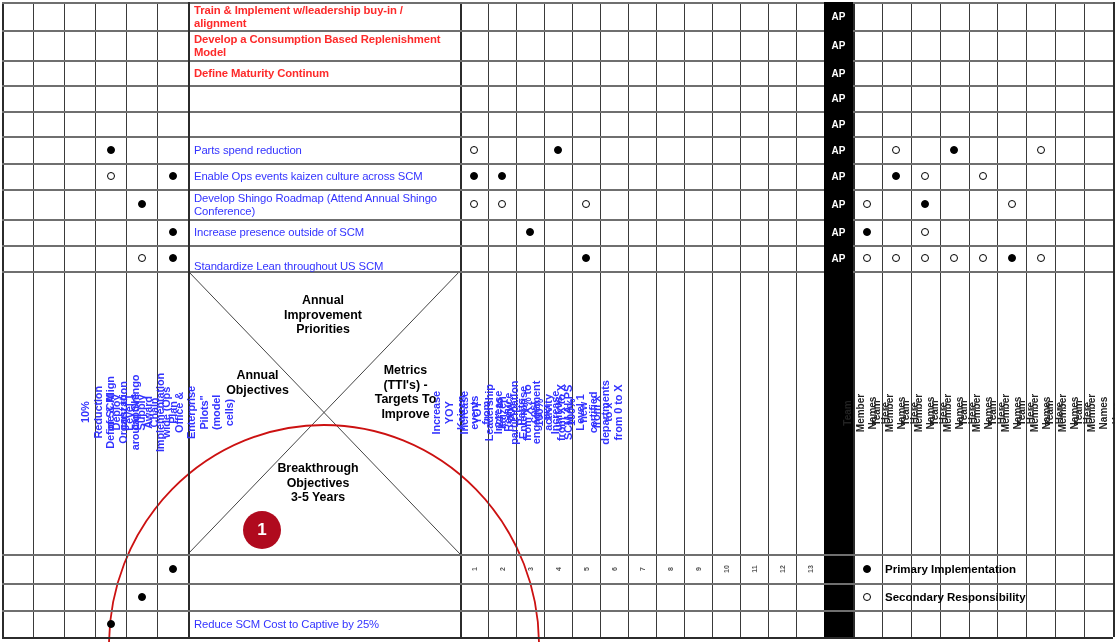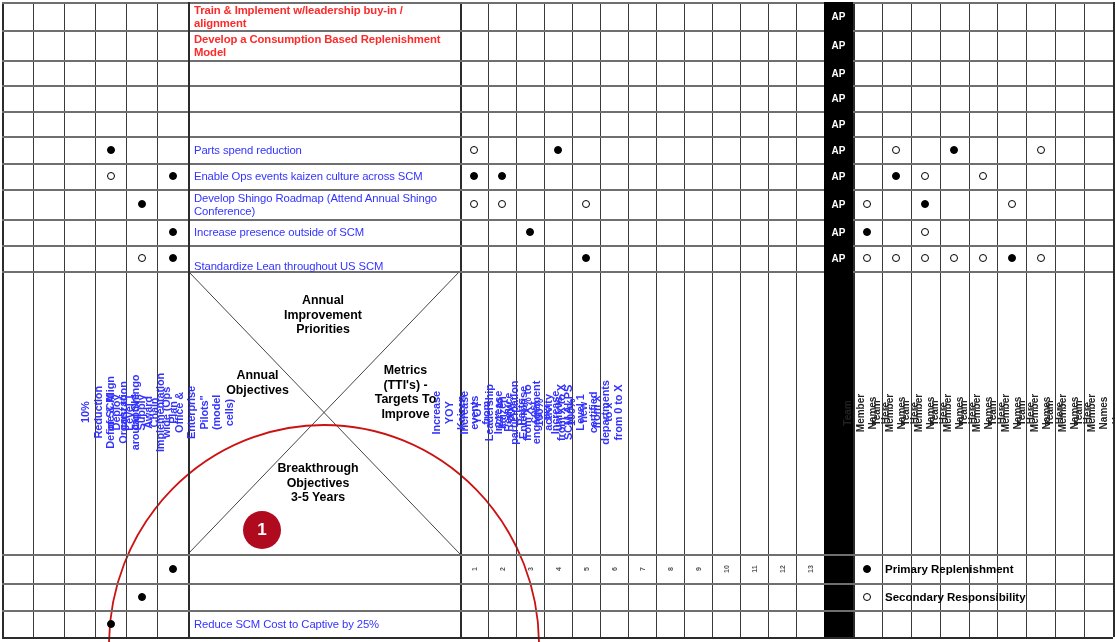--- a/index.html
+++ b/index.html
@@ -106,20 +106,21 @@
     <div class="hline thick" style="left: 2px; top: 136px; width: 458px;"></div>
     <div class="hline thick" style="left: 2px; top: 163px; width: 458px;"></div>
     <div class="hline thick" style="left: 2px; top: 189px; width: 458px;"></div>
     <div class="hline thick" style="left: 2px; top: 219px; width: 458px;"></div>
     <div class="hline thick" style="left: 2px; top: 245px; width: 458px;"></div>
     <div class="hline thick" style="left: 2px; top: 271px; width: 458px;"></div>
     <div class="vline thick" style="left: 188px; top: 2px; height: 635px;"></div>
     <div class="vline thick" style="left: 460px; top: 2px; height: 635px;"></div>
     <div class="cell rowlabel red" style="left: 190px; top: 31px; width: 266px; height: 28px;">Develop a Consumption Based Replenishment Model</div>
     <div class="cell rowlabel red" style="left: 190px; top: 3px; width: 266px; height: 26px;">Train &amp; Implement w/leadership buy-in / alignment</div>
+    <div class="cell rowlabel red" style="left: 190px; top: 61px; width: 266px; height: 23px;">Define Maturity Continum</div>
     <div class="cell rowlabel red" style="left: 190px; top: 86px; width: 266px; height: 24px;"></div>
     <div class="cell rowlabel red" style="left: 190px; top: 112px; width: 266px; height: 23px;"></div>
     <div class="cell rowlabel blue" style="left: 190px; top: 137px; width: 266px; height: 25px; text-align: center;">Parts spend reduction</div>
     <div class="cell rowlabel blue" style="left: 190px; top: 164px; width: 266px; height: 24px;">Enable Ops events kaizen culture across SCM</div>
     <div class="cell rowlabel blue" style="left: 190px; top: 190px; width: 266px; height: 28px;">Develop Shingo Roadmap  (Attend Annual Shingo Conference)</div>
     <div class="cell rowlabel blue" style="left: 190px; top: 220px; width: 266px; height: 24px;">Increase presence outside of SCM</div>
     <div class="cell rowlabel blue" style="left: 190px; top: 246px; width: 266px; height: 39px;">Standardize Lean throughout US SCM</div>
     <div class="vline thick" style="left: 460px; top: 2px; height: 635px;"></div>
     <div class="vline" style="left: 488px; top: 2px; height: 635px;"></div>
     <div class="vline" style="left: 516px; top: 2px; height: 635px;"></div>
@@ -253,21 +254,21 @@
     <div class="" style="left: 586px; top: 568.5px; position: absolute; font-size: 7px; color: rgb(85, 85, 85); font-weight: bold; transform: translate(-50%, -50%) rotate(-90deg);">5</div>
     <div class="" style="left: 614px; top: 568.5px; position: absolute; font-size: 7px; color: rgb(85, 85, 85); font-weight: bold; transform: translate(-50%, -50%) rotate(-90deg);">6</div>
     <div class="" style="left: 642px; top: 568.5px; position: absolute; font-size: 7px; color: rgb(85, 85, 85); font-weight: bold; transform: translate(-50%, -50%) rotate(-90deg);">7</div>
     <div class="" style="left: 670px; top: 568.5px; position: absolute; font-size: 7px; color: rgb(85, 85, 85); font-weight: bold; transform: translate(-50%, -50%) rotate(-90deg);">8</div>
     <div class="" style="left: 698px; top: 568.5px; position: absolute; font-size: 7px; color: rgb(85, 85, 85); font-weight: bold; transform: translate(-50%, -50%) rotate(-90deg);">9</div>
     <div class="" style="left: 726px; top: 568.5px; position: absolute; font-size: 7px; color: rgb(85, 85, 85); font-weight: bold; transform: translate(-50%, -50%) rotate(-90deg);">10</div>
     <div class="" style="left: 754px; top: 568.5px; position: absolute; font-size: 7px; color: rgb(85, 85, 85); font-weight: bold; transform: translate(-50%, -50%) rotate(-90deg);">11</div>
     <div class="" style="left: 782px; top: 568.5px; position: absolute; font-size: 7px; color: rgb(85, 85, 85); font-weight: bold; transform: translate(-50%, -50%) rotate(-90deg);">12</div>
     <div class="" style="left: 810px; top: 568.5px; position: absolute; font-size: 7px; color: rgb(85, 85, 85); font-weight: bold; transform: translate(-50%, -50%) rotate(-90deg);">13</div>
     <div class="dot filled" style="left: 867px; top: 568.5px;"></div>
-    <div class="" style="left: 885px; top: 555px; height: 27px; position: absolute; display: flex; align-items: center; font-size: 11.5px; font-weight: bold; color: rgb(0, 0, 0);">Primary Replenishment</div>
+    <div class="" style="left: 885px; top: 555px; height: 27px; position: absolute; display: flex; align-items: center; font-size: 11.5px; font-weight: bold; color: rgb(0, 0, 0);">Primary Implementation</div>
     <div class="dot open" style="left: 867px; top: 596.5px;"></div>
     <div class="" style="left: 885px; top: 584px; height: 25px; position: absolute; display: flex; align-items: center; font-size: 11.5px; font-weight: bold; color: rgb(0, 0, 0);">Secondary Responsibility</div>
     <div class="dot filled" style="left: 110.5px; top: 149.5px;"></div>
     <div class="dot open" style="left: 110.5px; top: 176px;"></div>
     <div class="dot filled" style="left: 172.5px; top: 176px;"></div>
     <div class="dot filled" style="left: 141.5px; top: 204px;"></div>
     <div class="dot filled" style="left: 172.5px; top: 232px;"></div>
     <div class="dot open" style="left: 141.5px; top: 258px;"></div>
     <div class="dot filled" style="left: 172.5px; top: 258px;"></div>
     <div class="dot filled" style="left: 172.5px; top: 568.5px;"></div>

